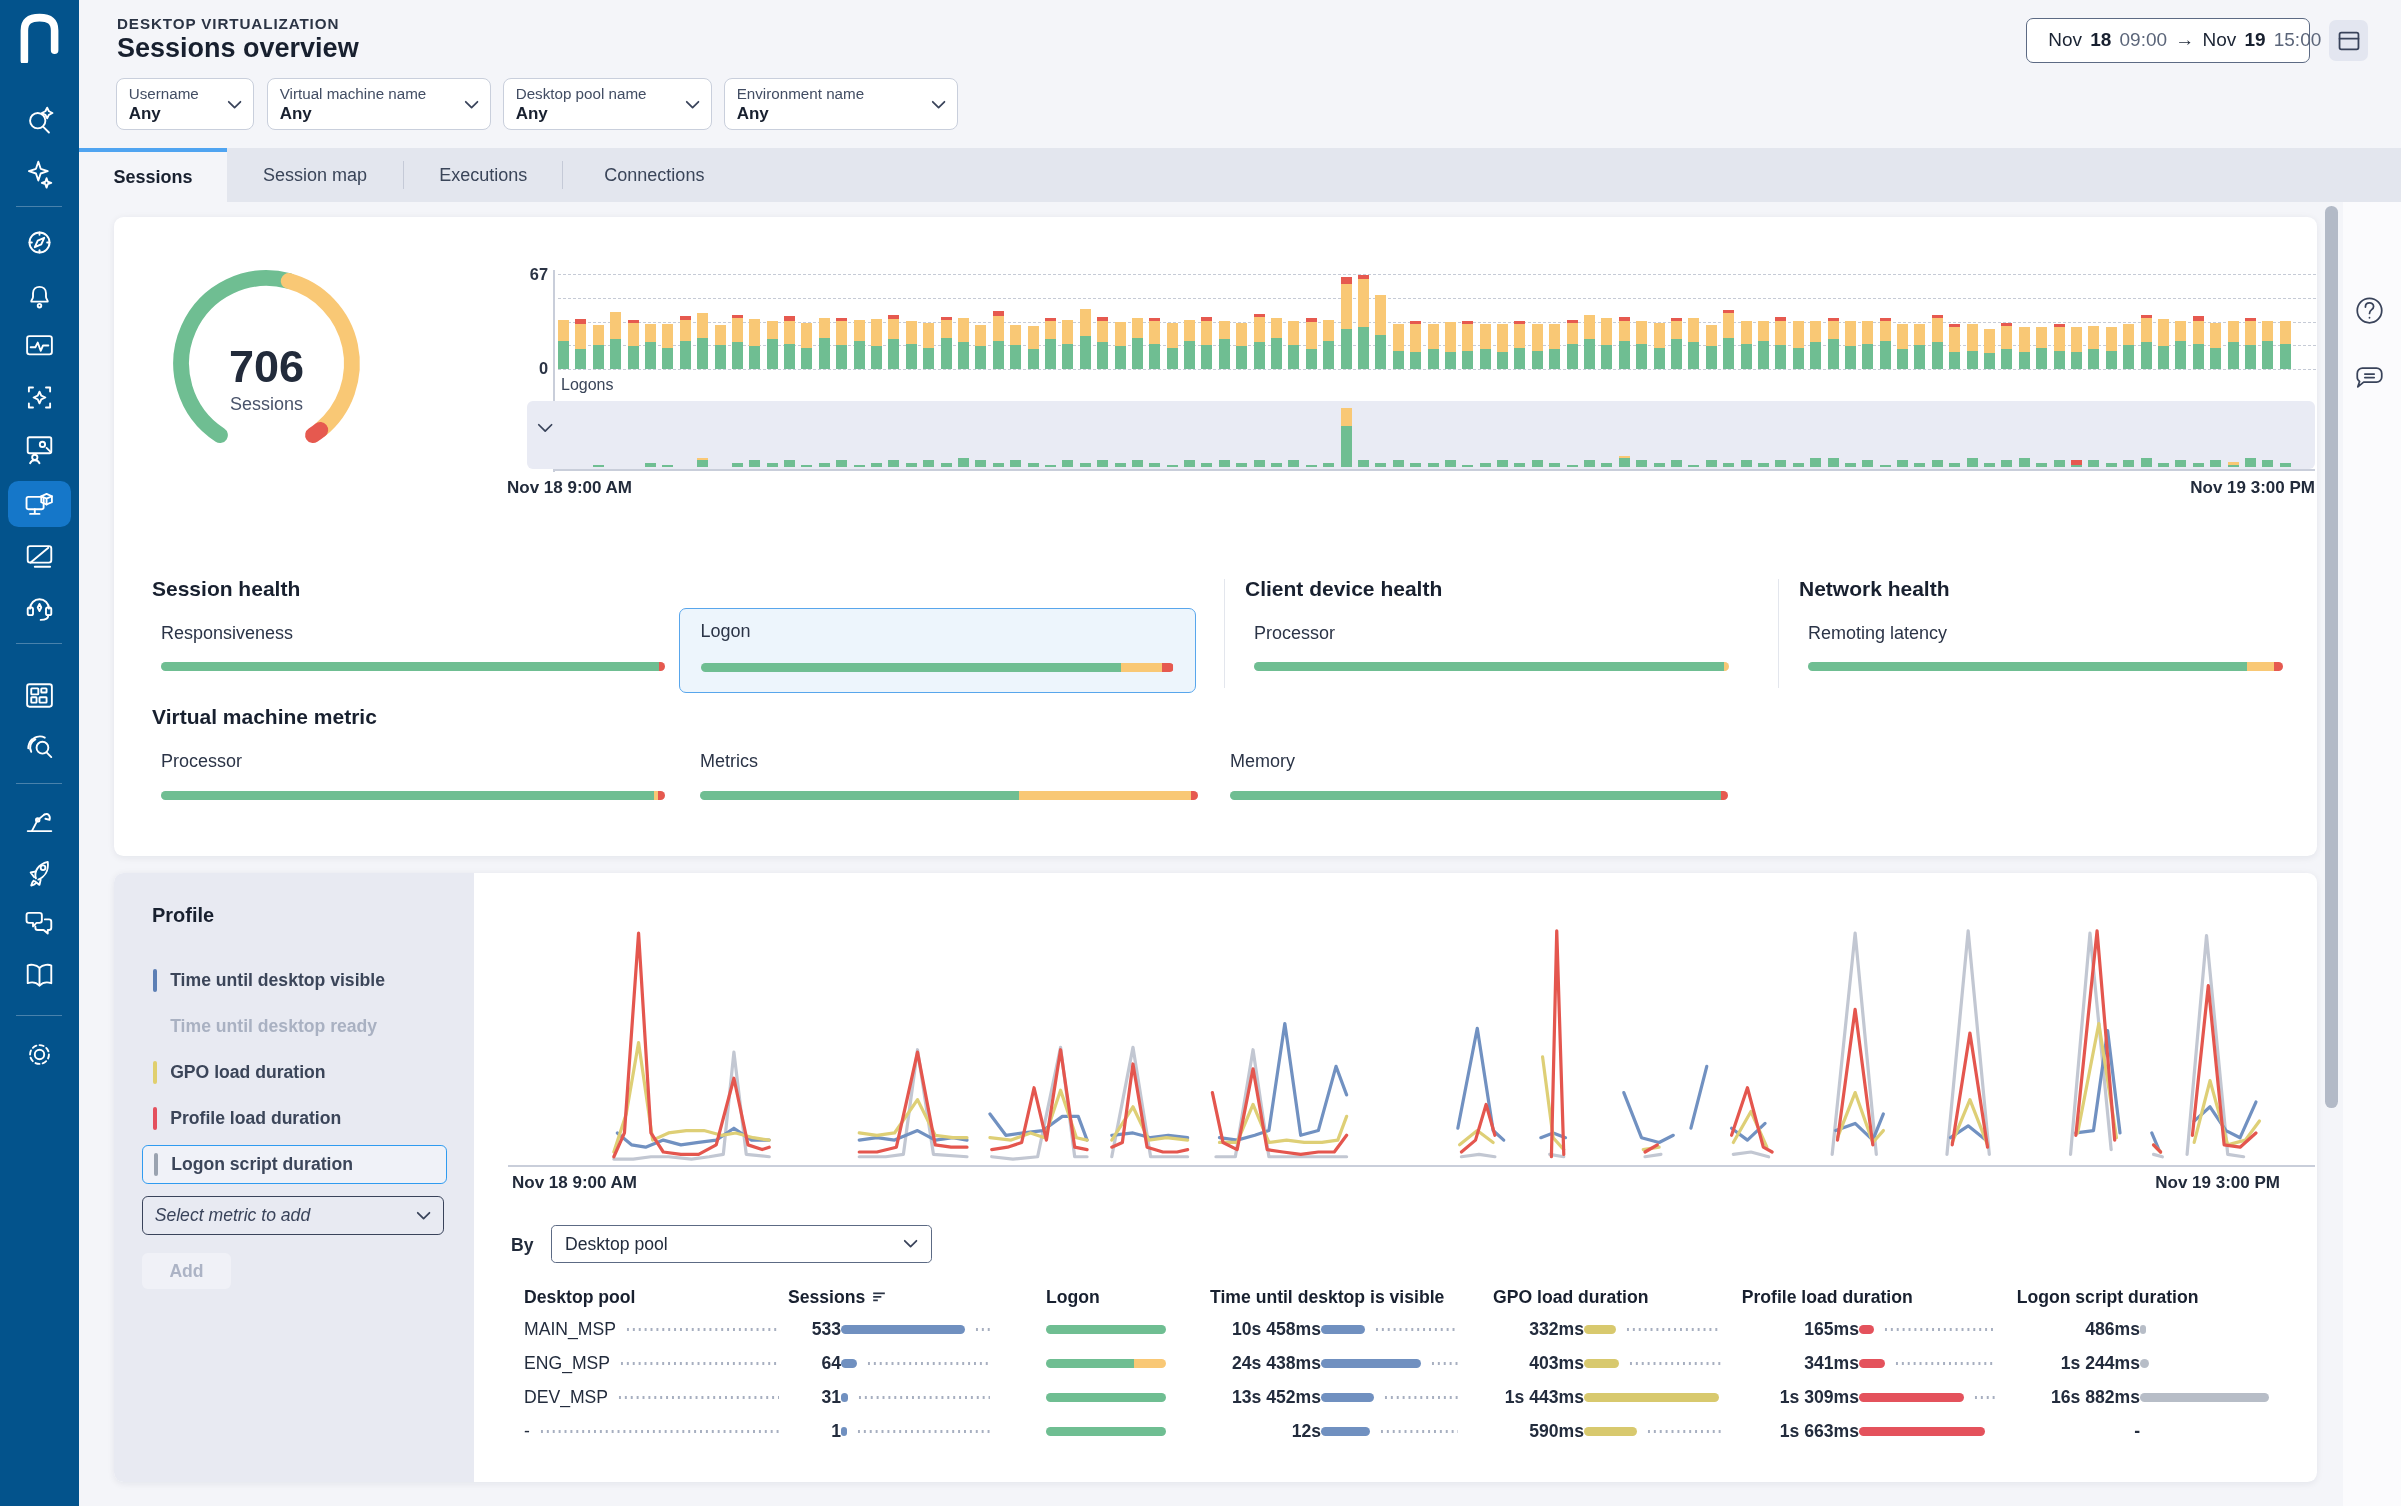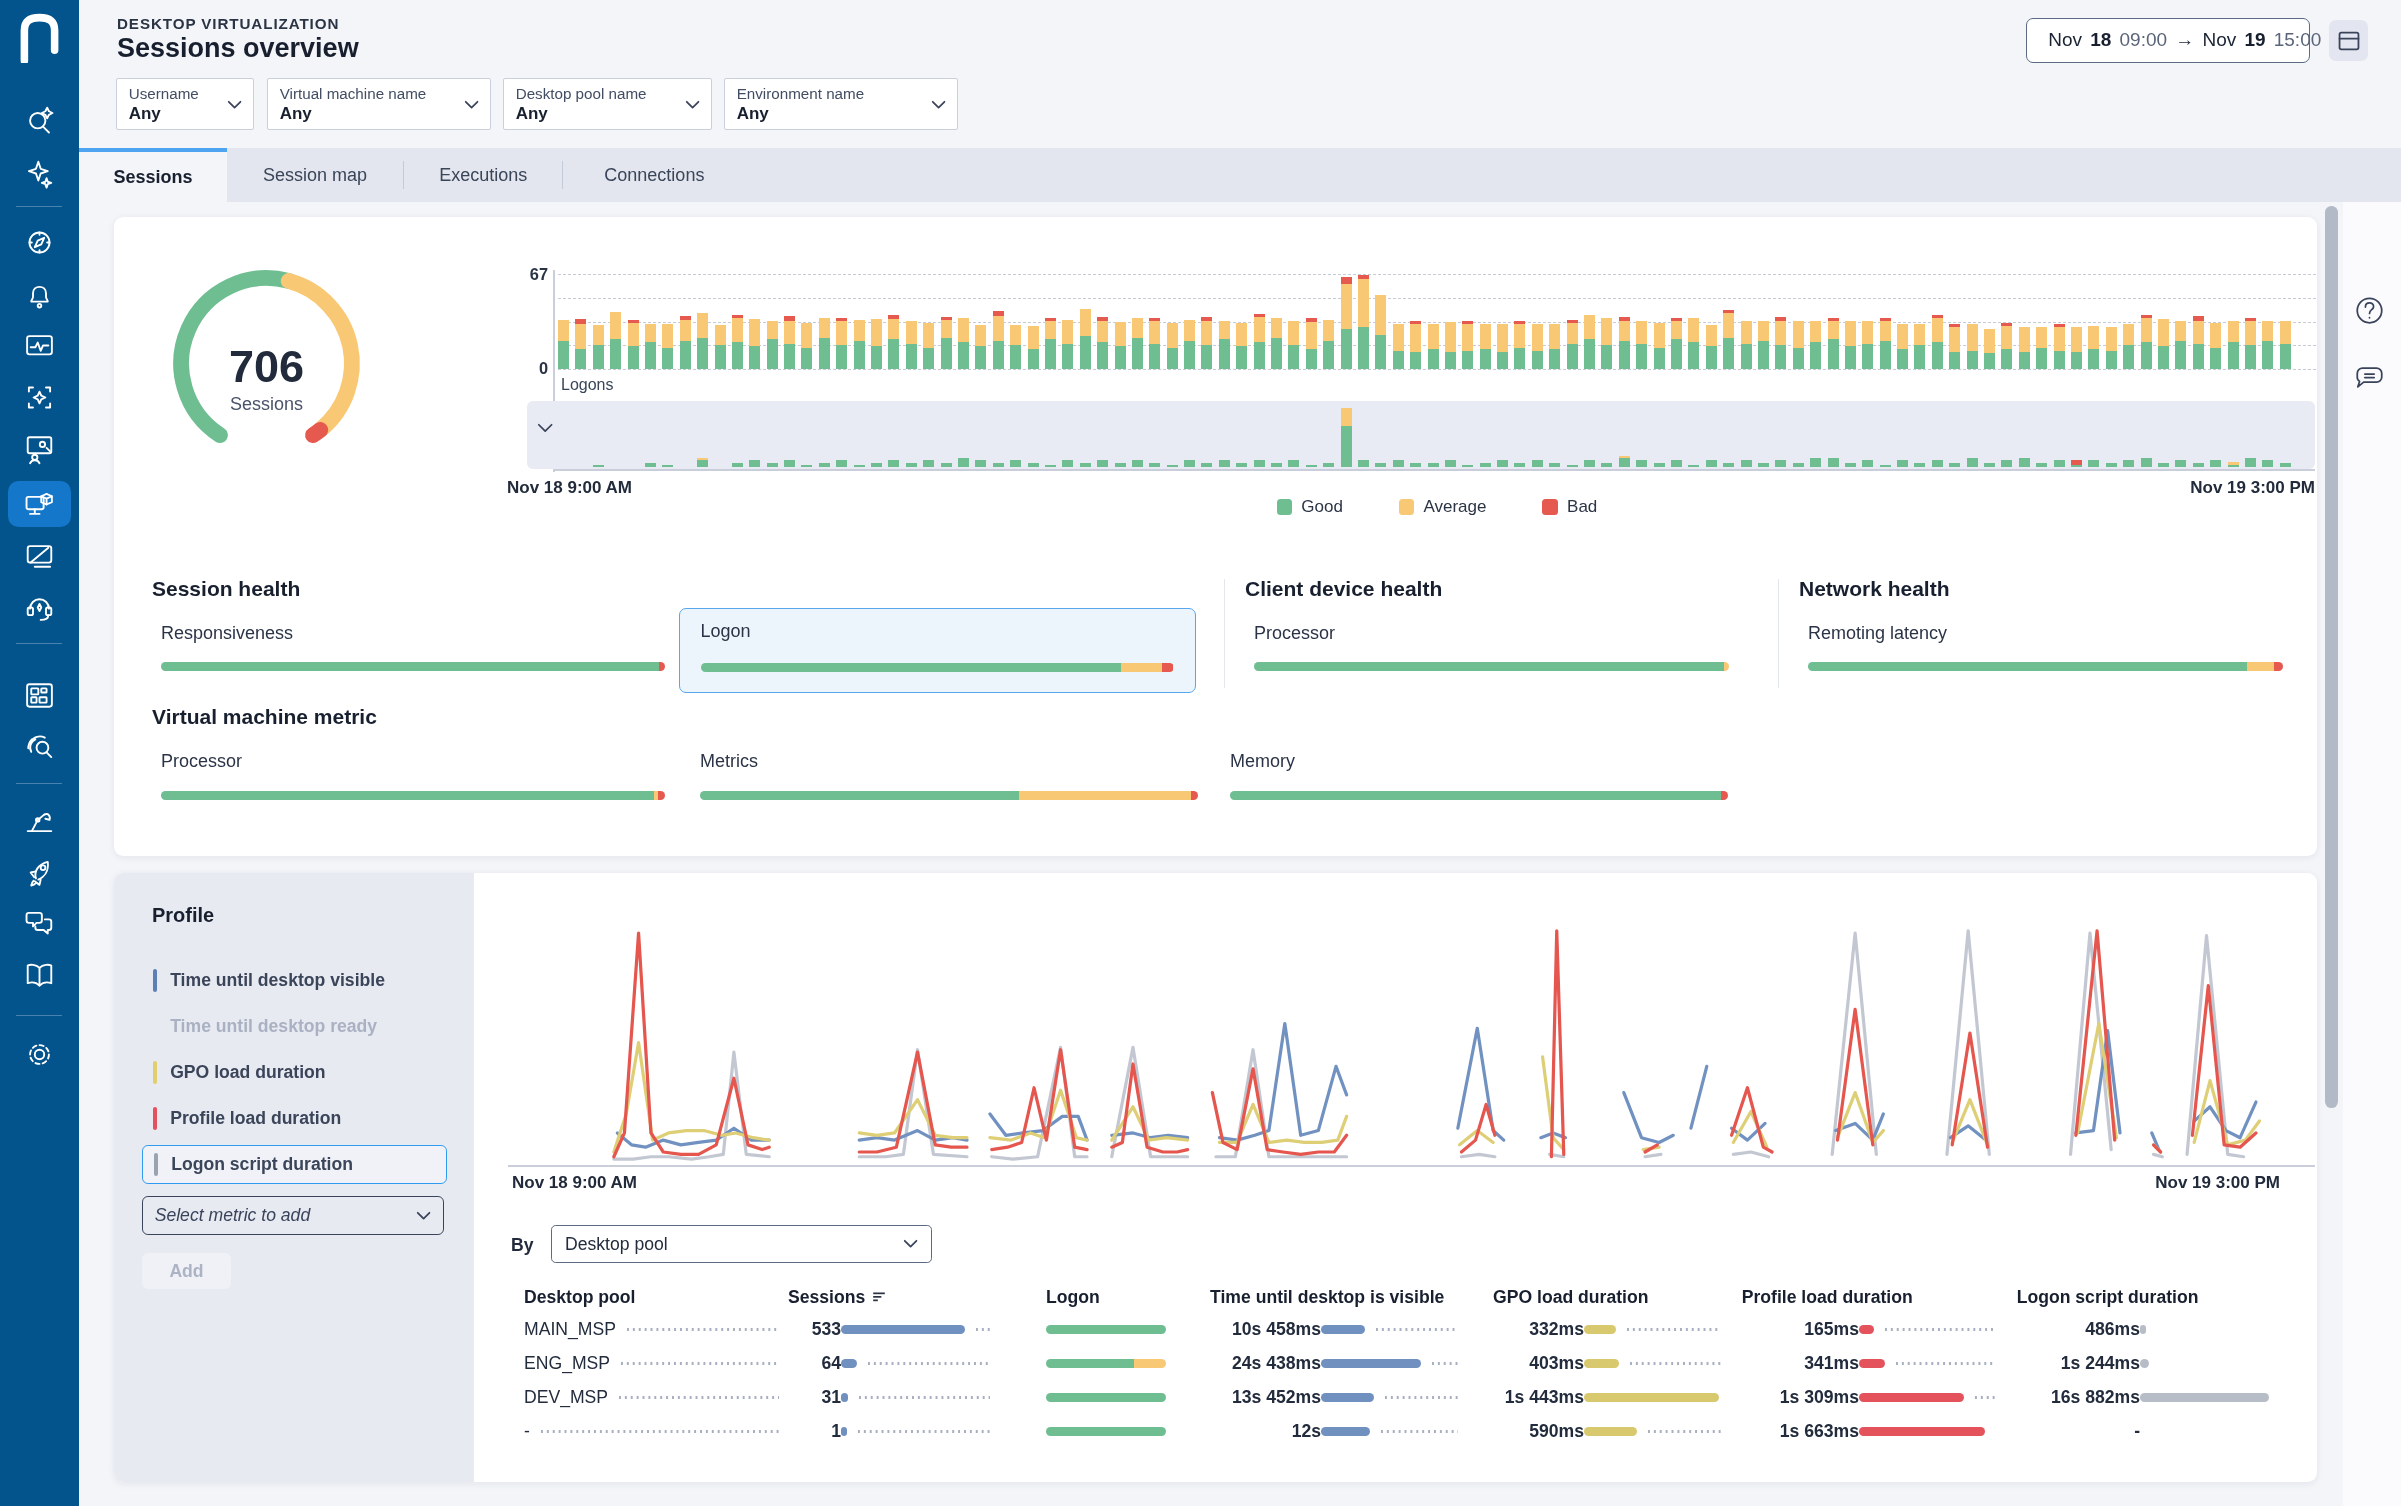--- a/index.html
+++ b/index.html
@@ -22,21 +22,21 @@
   .page-title{position:absolute;left:117px;top:33px;font-size:27px;font-weight:700;color:#18202F}
   .datebox{position:absolute;left:2026px;top:17.6px;width:284px;height:45px;border:1.8px solid #5C6A84;border-radius:7px;
        background:#fff;display:flex;align-items:center;gap:8.2px;padding:0 13px;box-sizing:border-box;font-size:19px}
   .datebox .dim{color:#5B6579}
   .datebox b{font-weight:700;color:#18202F}
   .sq-btn{position:absolute;left:2329px;top:20px;width:39px;height:41px;background:#E3E6F0;border-radius:7px;
        display:flex;align-items:center;justify-content:center}
   .hicon{stroke:#39435A;fill:none;stroke-width:3;stroke-linecap:round;stroke-linejoin:round}
 
   
-  .filter{position:absolute;top:78px;height:52px;background:#fff;border:1.2px solid #C9CFDC;border-radius:2px;
+  .filter{position:absolute;top:78px;height:52px;background:#fff;border:1.2px solid #C9CFDC;border-radius:8px;
        box-sizing:border-box;padding:5.9px 10.5px 0 11.7px}
   .filter .flabel{font-size:15.2px;color:#424D63}
   .filter .fval{font-size:17px;font-weight:700;color:#18202F;margin-top:2.3px}
   .filter .chev{position:absolute;right:10.5px;top:21px}
 
   
   .tabstrip{position:absolute;left:79px;top:148px;width:2322px;height:54px;background:#E3E6EE;display:flex;align-items:stretch}
   .tab{display:flex;align-items:center;justify-content:center;font-size:18px;color:#3A4559}
   .tab.active{background:#F4F5F9;border-top:4.1px solid #4FA4F1;font-weight:700;color:#18202F;box-sizing:border-box}
   .tabdiv{width:1.2px;height:28px;background:#C5CAD7;align-self:center}
@@ -1059,34 +1059,20 @@
       </div>
       <div class="barcol">
         <div style="height: 4.5px; background: rgb(111, 190, 146);"></div>
       </div>
     </div>
   <div class="axisline-h" style="left:439px;top:252px;width:1762px"></div>
 
   <div class="xlab" style="left:393px;top:261px">Nov 18 9:00 AM</div>
   <div class="xlab" style="left:1735px;top:261px;width:466px;text-align:right">Nov 19 3:00 PM</div>
 
-  <div class="legend" style="left:444px;top:280px;width:1758px" id="legend">
-      <div class="li">
-        <span class="sw" style="background: rgb(111, 190, 146);"></span>
-        <span>Good</span>
-      </div>
-      <div class="li">
-        <span class="sw" style="background: rgb(249, 200, 117);"></span>
-        <span>Average</span>
-      </div>
-      <div class="li">
-        <span class="sw" style="background: rgb(230, 89, 79);"></span>
-        <span>Bad</span>
-      </div>
-    </div>
 
   <div class="h-title" style="left:38px;top:360px">Session health</div>
   <div class="h-label" style="left:47px;top:406px">Responsiveness</div>
   <div class="hbar" style="left:47px;top:445px;width:504px">
       <div style="width: 98.8%; background: rgb(111, 190, 146);"></div>
       <div style="width: 1.2%; background: rgb(230, 89, 79);"></div>
     </div>
 
   <div class="h-card" style="left:565px;top:391px;width:517px;height:85px">
     <div style="position:absolute;left:20.5px;top:11.7px;font-size: 18px;color:#2B3447">Logon</div>

